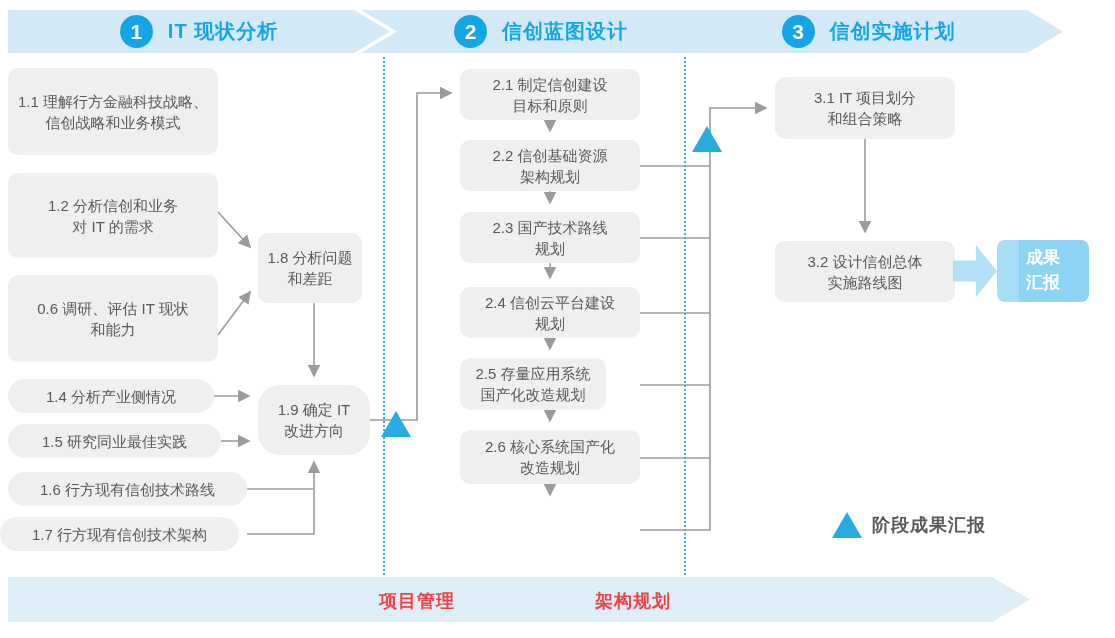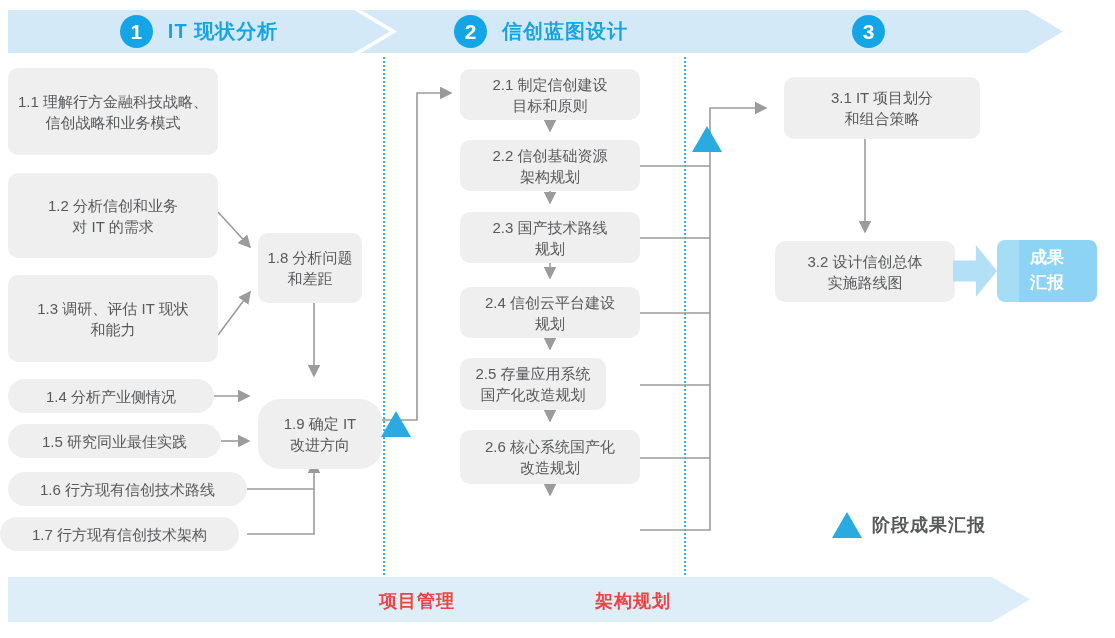--- a/index.html
+++ b/index.html
@@ -20,21 +20,21 @@
   
   .dotted{position:absolute;top:57px;height:518px;width:0;border-left:2px dotted #2fb0e8;}
 
   
   .tri{position:absolute;width:0;height:0;border-left:15px solid transparent;border-right:15px solid transparent;border-bottom:26px solid #29abe2;}
 
   
   .wires{position:absolute;left:0;top:0;pointer-events:none;}
 
   
-  .result{position:absolute;left:997px;top:240px;width:100px;height:62px;border-radius:8px;color:#fff;font-weight:bold;font-size:17px;line-height:1.45;display:flex;align-items:center;justify-content:center;text-align:center;white-space:pre-line;background:linear-gradient(90deg,#a5dcf6 0,#a5dcf6 22px,#8dd3f3 22px);}
+  .result{position:absolute;left:997px;top:240px;width:92px;height:62px;border-radius:8px;color:#fff;font-weight:bold;font-size:17px;line-height:1.45;display:flex;align-items:center;justify-content:center;text-align:center;white-space:pre-line;background:linear-gradient(90deg,#a5dcf6 0,#a5dcf6 22px,#8dd3f3 22px);}
   .blockarrow{position:absolute;left:953px;top:245px;width:44px;height:52px;background:#b4e0f7;clip-path:polygon(0 30%,52% 30%,52% 0,100% 50%,52% 100%,52% 70%,0 70%);}
 
   
   .legend-label{position:absolute;left:872px;top:513px;color:#58595b;font-weight:bold;font-size:18px;letter-spacing:1px;text-align:right;}
 
   
   .bottom-band{position:absolute;left:8px;top:577px;width:1022px;height:45px;background:#ddeef9;clip-path:polygon(0 0,calc(100% - 38px) 0,100% 50%,calc(100% - 38px) 100%,0 100%);}
   .bottom-label{position:absolute;top:589px;width:130px;text-align:center;color:#ef4444;font-weight:bold;font-size:18px;letter-spacing:1px;}
   .bl-1{left:352px;}
   .bl-2{left:568px;}
@@ -47,20 +47,21 @@
   <div class="band band-1">
     <span class="num">1</span>
     <span class="ttl">IT 现状分析</span>
   </div>
   <div class="band band-2">
     <span class="num">2</span>
     <span class="ttl">信创蓝图设计</span>
   </div>
   <div class="band band-3">
     <span class="num">3</span>
+    <span class="ttl">信创实施计划</span>
   </div>
 
   <div class="dotted" style="left:383px;"></div>
   <div class="dotted" style="left:684px;"></div>
 
   <svg class="wires" width="1115" height="638">
     <defs>
       <marker id="arw" markerWidth="9" markerHeight="8" refX="7" refY="4" orient="auto">
         <path d="M0,0 L8,4 L0,8 z" fill="#9b9b9b"></path>
       </marker>
@@ -87,45 +88,45 @@
       <path d="M640,458 L710,458"></path>
       <path d="M640,530 L710,530 L710,108 L766,108" marker-end="url(#arw)"></path>
       <path d="M865,139 L865,232" marker-end="url(#arw)"></path>
     </g>
   </svg>
 
   <div class="box" style="left:8px;top:68px;width:210px;height:87px;">1.1 理解行方金融科技战略、
 信创战略和业务模式</div>
   <div class="box" style="left:8px;top:173px;width:210px;height:85px;">1.2 分析信创和业务
 对 IT 的需求</div>
-  <div class="box" style="left:8px;top:275px;width:210px;height:87px;">1.3 调研、评估 IT 现状
+  <div class="box" style="left:8px;top:275px;width:210px;height:87px;">0.6 调研、评估 IT 现状
 和能力</div>
   <div class="box pill" style="left:8px;top:379px;width:206px;height:34px;">1.4 分析产业侧情况</div>
   <div class="box pill" style="left:8px;top:424px;width:213px;height:34px;">1.5 研究同业最佳实践</div>
   <div class="box pill" style="left:8px;top:472px;width:239px;height:34px;">1.6 行方现有信创技术路线</div>
   <div class="box pill" style="left:0;top:517px;width:239px;height:34px;">1.7 行方现有信创技术架构</div>
   <div class="box" style="left:258px;top:233px;width:104px;height:70px;">1.8 分析问题
 和差距</div>
-  <div class="box" style="left:258px;top:399px;width:124px;height:70px;border-radius:22px;">1.9 确定 IT
+  <div class="box" style="left:258px;top:385px;width:112px;height:70px;border-radius:22px;">1.9 确定 IT
 改进方向</div>
 
   <div class="box" style="left:460px;top:69px;width:180px;height:51px;">2.1 制定信创建设
 目标和原则</div>
   <div class="box" style="left:460px;top:140px;width:180px;height:51px;">2.2 信创基础资源
 架构规划</div>
   <div class="box" style="left:460px;top:212px;width:180px;height:51px;">2.3 国产技术路线
 规划</div>
   <div class="box" style="left:460px;top:287px;width:180px;height:51px;">2.4 信创云平台建设
 规划</div>
   <div class="box" style="left:460px;top:358px;width:146px;height:52px;">2.5 存量应用系统
 国产化改造规划</div>
   <div class="box" style="left:460px;top:430px;width:180px;height:54px;">2.6 核心系统国产化
 改造规划</div>
 
-  <div class="box" style="left:775px;top:77px;width:196px;height:62px;margin-left:9px;">3.1 IT 项目划分
+  <div class="box" style="left:775px;top:77px;width:180px;height:62px;">3.1 IT 项目划分
 和组合策略</div>
   <div class="box" style="left:775px;top:241px;width:180px;height:61px;">3.2 设计信创总体
 实施路线图</div>
 
   <div class="blockarrow"></div>
   <div class="result">成果
 汇报</div>
 
   <div class="tri" style="left:381px;top:411px;"></div>
   <div class="tri" style="left:692px;top:126px;"></div>

